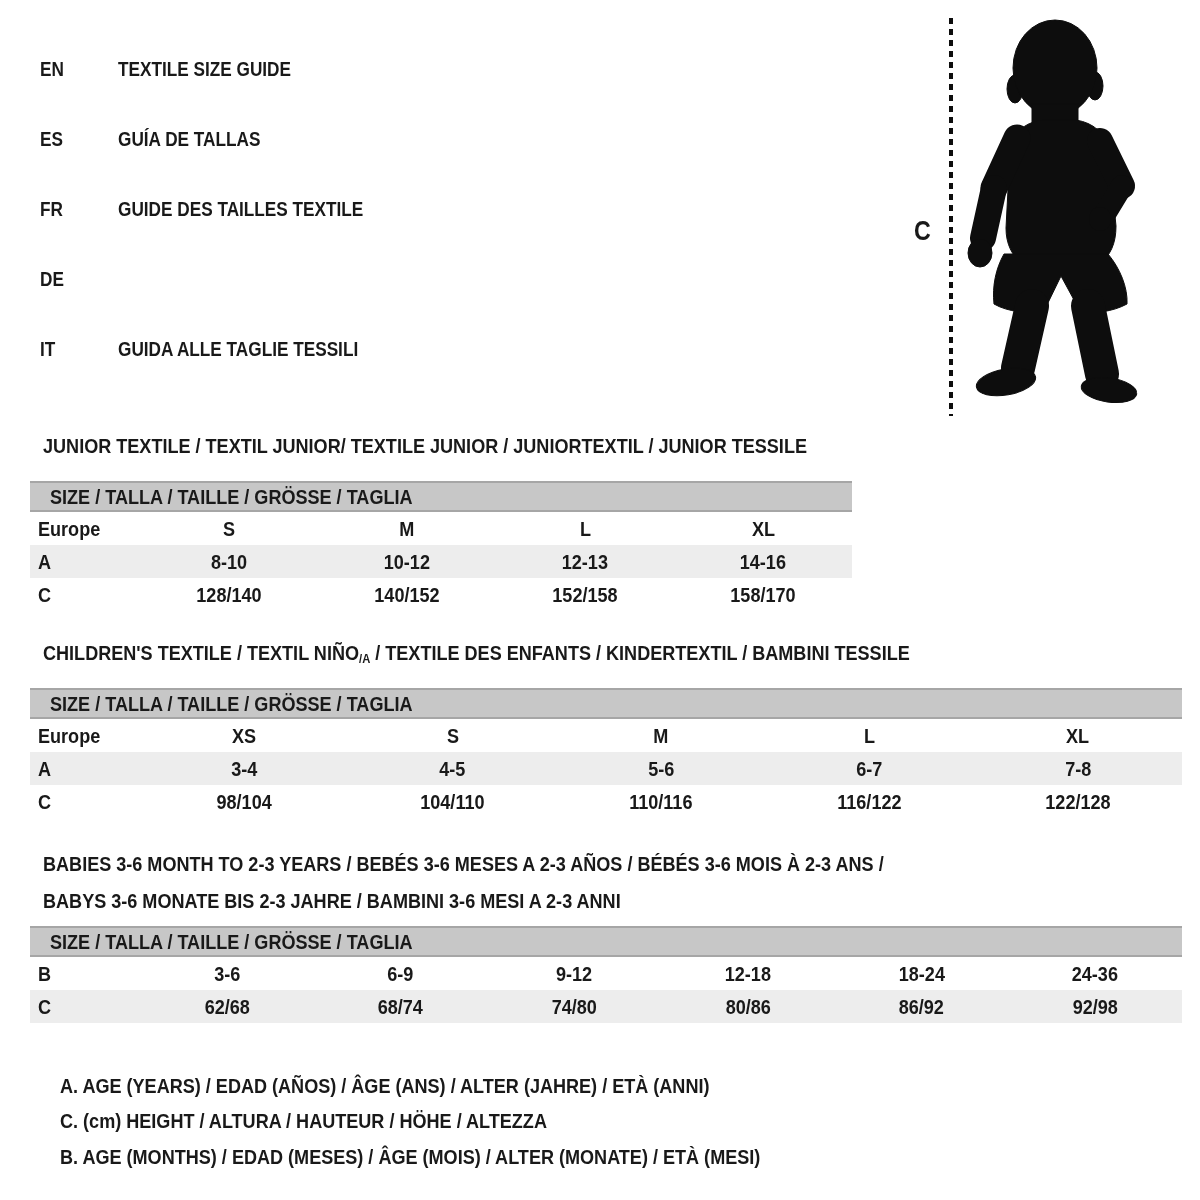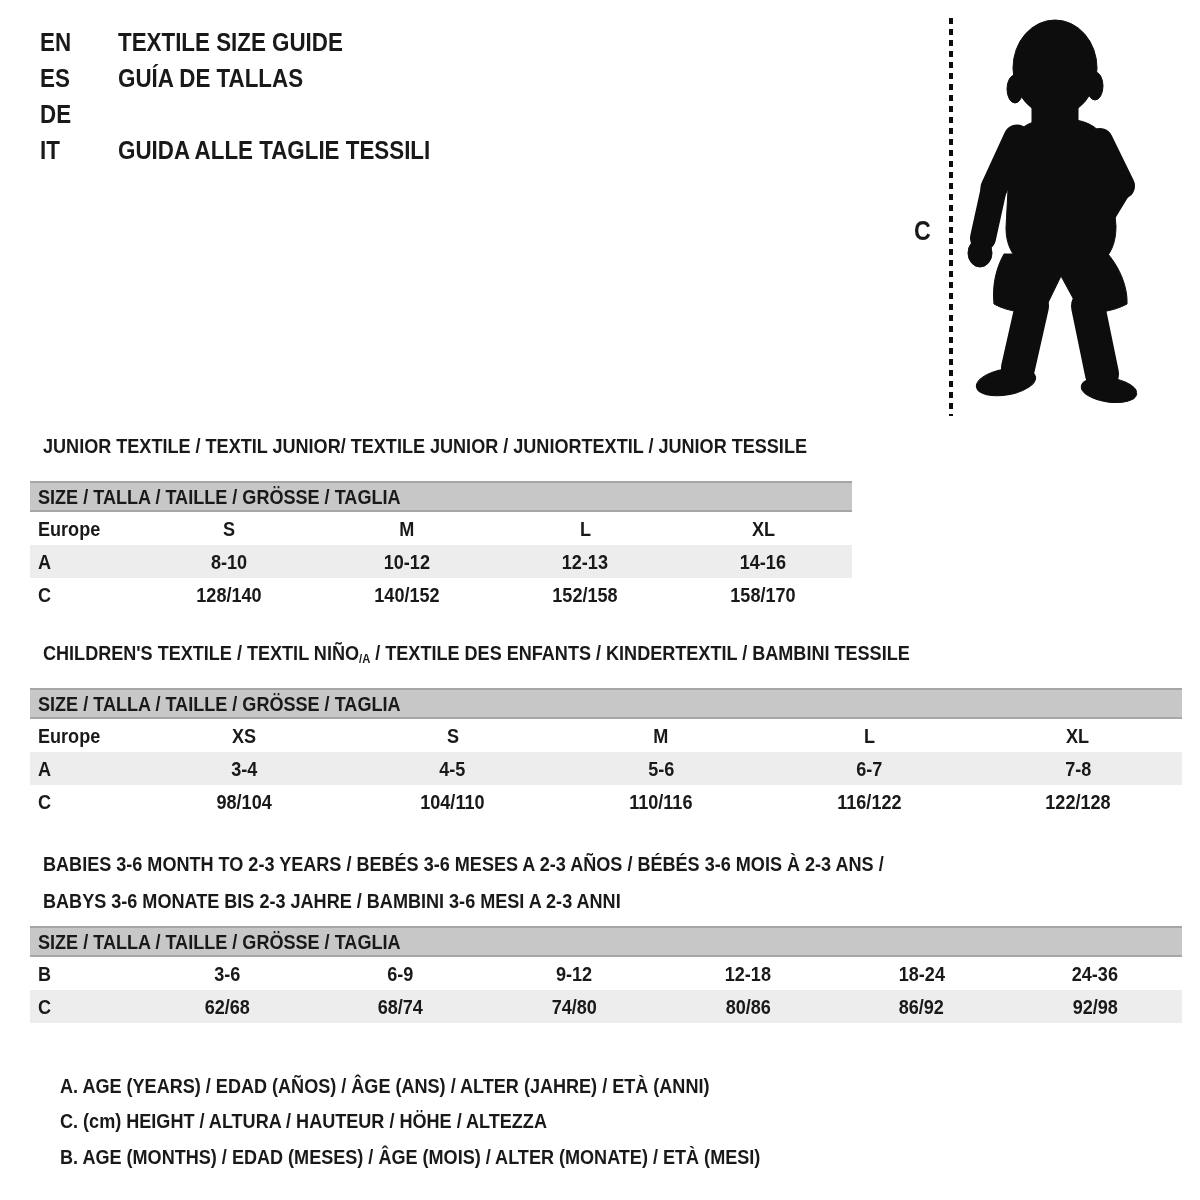--- a/index.html
+++ b/index.html
@@ -21,21 +21,21 @@
   }
   .page{position:absolute;left:0;top:0;width:1200px;height:1200px;background:#fff;}
 
   
   .cx{display:inline-block;transform:scaleX(0.86);transform-origin:0 50%;white-space:nowrap;}
   .cxc{display:inline-block;transform:scaleX(0.86);transform-origin:50% 50%;white-space:nowrap;}
   .sub{font-size:0.62em;vertical-align:-3px;}
 
   
   .lang-header{position:absolute;left:40px;top:24px;}
-  .lang-row{display:flex;height:36px;align-items:center;font-size:26px;}
+  .lang-row{display:flex;height:36px;font-size:20px;margin-top:34px;}
   .lang-code{width:78px;}
 
   
   .figure-line{
     position:absolute;left:949px;top:18px;width:4px;height:398px;
     background:repeating-linear-gradient(to bottom,var(--ink) 0 6px,transparent 6px 11px);
   }
   .figure-c{position:absolute;left:914px;top:216px;font-size:27px;}
   .silhouette{position:absolute;left:962px;top:16px;}
 
@@ -48,21 +48,21 @@
   
   .tbl{position:absolute;left:30px;}
   .tbl-junior{top:481px;width:822px;}
   .tbl-children{top:688px;width:1152px;}
   .tbl-babies{top:926px;width:1152px;}
   .tbl-head{
     height:31px;display:flex;align-items:center;
     background:var(--bar);
     border-top:2px solid var(--bar-edge);
     border-bottom:2px solid var(--bar-edge);
-    padding-left:8px;font-size:21px;
+    padding-left:20px;font-size:21px;
   }
   .tbl-row{display:flex;height:33px;align-items:center;font-size:21px;}
   .tbl-row.shaded{background:var(--alt);}
   .cell-label{width:110px;padding-left:8px;}
   .cell-val{flex:1;text-align:center;}
 
   
   .legend{position:absolute;left:40px;top:1068px;font-size:21px;margin-left:20px;}
   .legend-line{height:35.5px;display:flex;align-items:center;}
 </style>
@@ -72,20 +72,24 @@
 <div class="page">
 
   <div class="lang-header" id="langs">
       <div class="lang-row">
         <span class="lang-code"><span class="cx">EN</span></span>
         <span class="lang-title"><span class="cx">TEXTILE SIZE GUIDE</span></span>
       </div>
       <div class="lang-row">
         <span class="lang-code"><span class="cx">ES</span></span>
         <span class="lang-title"><span class="cx">GUÍA DE TALLAS</span></span>
+      </div>
+      <div class="lang-row">
+        <span class="lang-code"><span class="cx">FR</span></span>
+        <span class="lang-title"><span class="cx">GUIDE DES TAILLES TEXTILE</span></span>
       </div>
       <div class="lang-row">
         <span class="lang-code"><span class="cx">DE</span></span>
       </div>
       <div class="lang-row">
         <span class="lang-code"><span class="cx">IT</span></span>
         <span class="lang-title"><span class="cx">GUIDA ALLE TAGLIE TESSILI</span></span>
       </div>
     </div>
 

